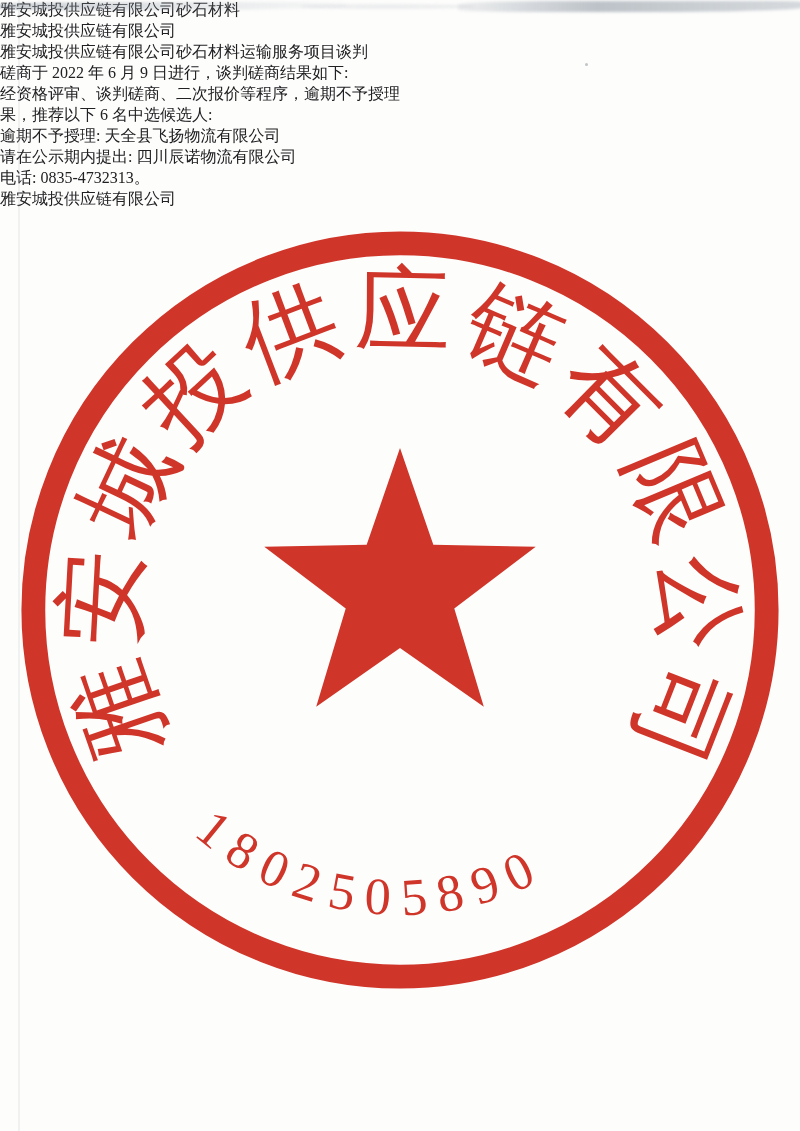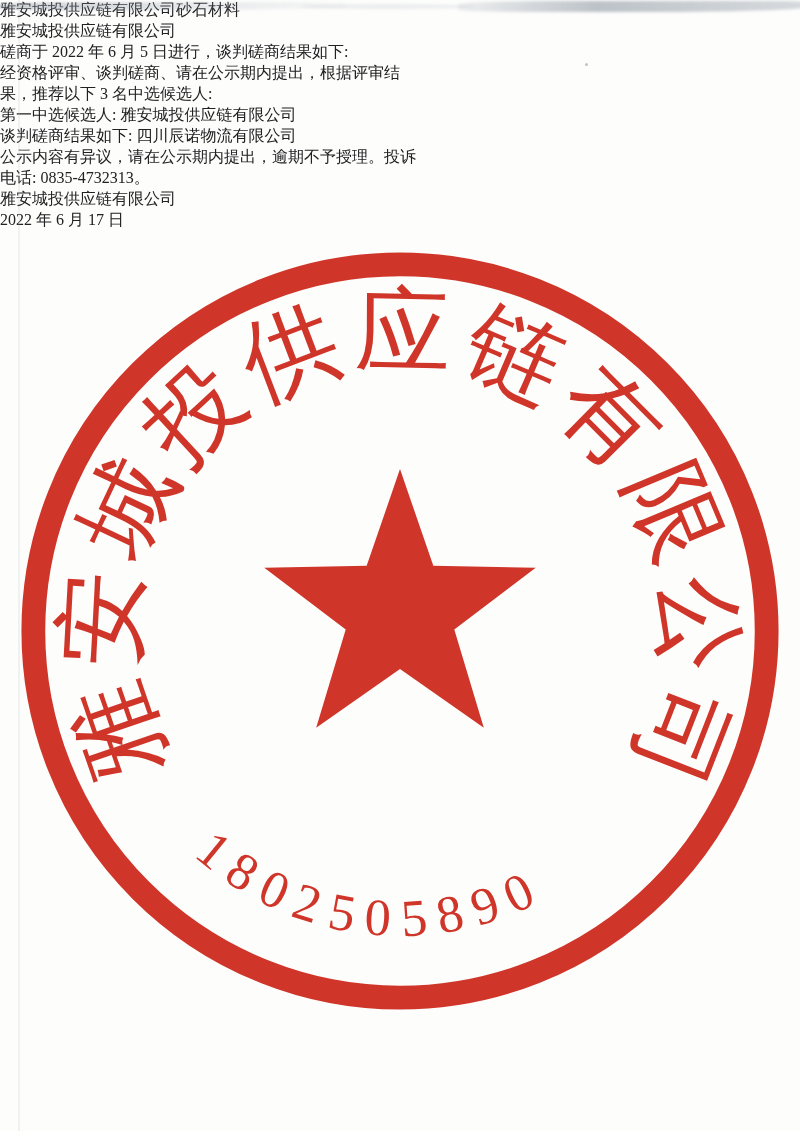--- a/index.html
+++ b/index.html
@@ -66,31 +66,30 @@
   <div class="streak streak-right"></div>
   <div class="edge-shadow"></div>
   <div class="speck"></div>
 
   <div class="title">
     <div>雅安城投供应链有限公司砂石材料</div>
     <div>雅安城投供应链有限公司</div>
   </div>
 
   <div class="body-text">
-    <div class="bline">磋商于 2022 年 6 月 5 日进行，谈判磋商结果如下:</div>
-    <div class="bline ind-p">经资格评审、谈判磋商、请在公示期内提出，根据评审结</div>
-    <div class="bline">果，推荐以下 3 名中选候选人:</div>
-    <div class="bline ind-p">第一中选候选人: 雅安城投供应链有限公司</div>
-    <div class="bline ind-p">谈判磋商结果如下: 四川辰诺物流有限公司</div>
-    <div class="bline">公示内容有异议，请在公示期内提出，逾期不予授理。投诉</div>
+    <div class="bline ind-p">雅安城投供应链有限公司砂石材料运输服务项目谈判</div>
+    <div class="bline">磋商于 2022 年 6 月 9 日进行，谈判磋商结果如下:</div>
+    <div class="bline ind-p">经资格评审、谈判磋商、二次报价等程序，逾期不予授理</div>
+    <div class="bline">果，推荐以下 6 名中选候选人:</div>
+    <div class="bline ind-p">逾期不予授理: 天全县飞扬物流有限公司</div>
+    <div class="bline ind-p">请在公示期内提出: 四川辰诺物流有限公司</div>
     <div class="bline">电话: 0835-4732313。</div>
   </div>
 
   <div class="sig-company">雅安城投供应链有限公司</div>
-  <div class="sig-date">2022 年 6 月 17 日</div>
 
   <div class="seal">
     <svg viewBox="0 0 168 168" xmlns="http://www.w3.org/2000/svg">
       <defs>
         <path id="sealNamePath" d="M 36.5 113.7 A 56 56 0 1 1 131.5 113.7" fill="none"></path>
         <path id="sealNumPath" d="M 36.4 126.8 A 64 64 0 0 0 131.6 126.8" fill="none"></path>
       </defs>
       <circle cx="84" cy="84" r="77" fill="none" stroke-width="5" stroke="#d03529"></circle>
       <polygon points="84,50 91,70.3 112.5,70.7 95.4,83.7 101.6,104.3 84,92 66.4,104.3 72.6,83.7 55.5,70.7 77,70.3" fill="#d03529"></polygon>
       <text font-size="20" letter-spacing="1.5" fill="#d03529">

